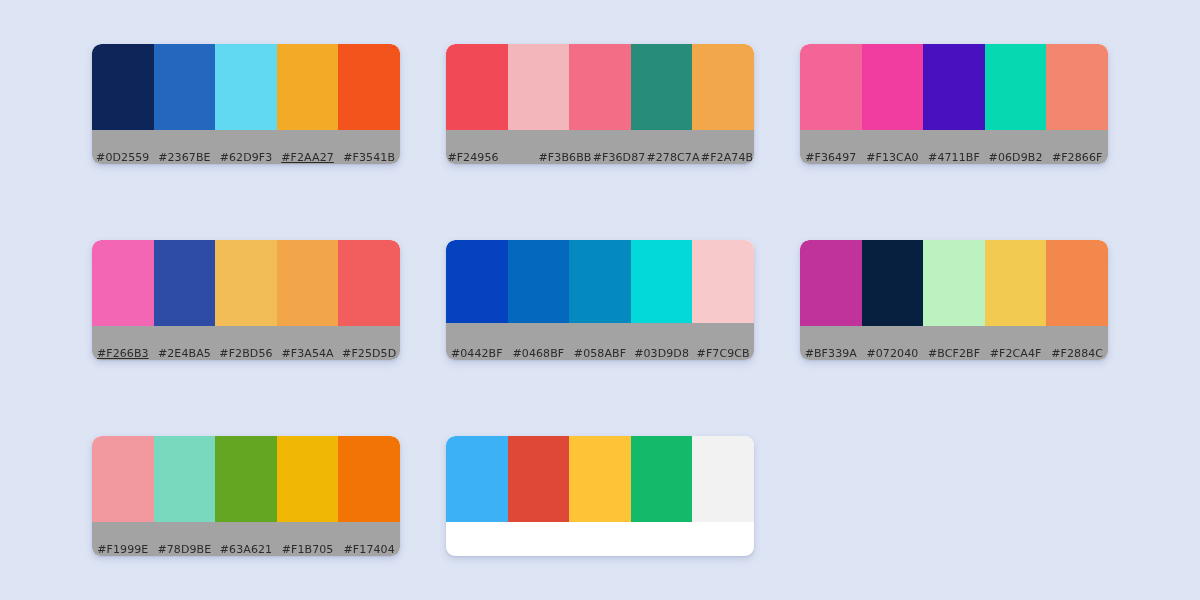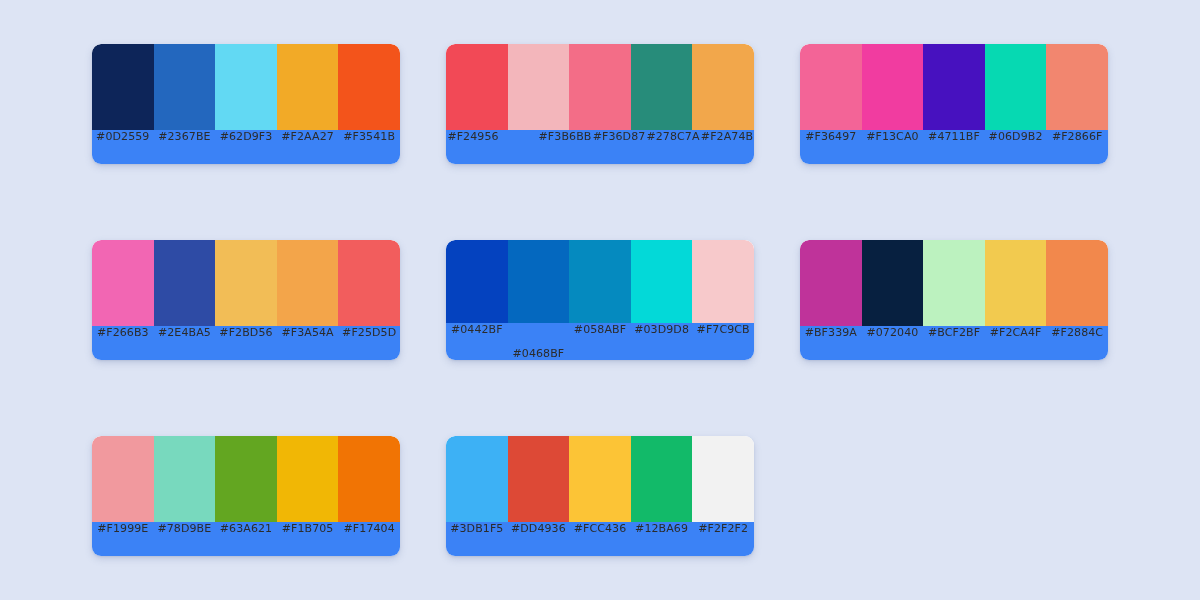--- a/index.html
+++ b/index.html
@@ -53,22 +53,22 @@
     border-top-left-radius: 9px;
   }
   .swatch-row .swatch:last-child {
     border-top-right-radius: 9px;
   }
   .label-row {
     display: flex;
     flex-direction: row;
     flex: 1 1 auto;
     width: 100%;
-    background: #3b82f6;
-    align-items: flex-start;
+    background: #a3a3a3;
+    align-items: flex-end;
   }
   .hex-label {
     flex: 1 1 0;
     text-align: center;
     font-size: 11px;
     line-height: 13px;
     letter-spacing: 0.1px;
     color: #2b2b2b;
     white-space: nowrap;
     font-family: "DejaVu Sans", "Liberation Sans", sans-serif;
@@ -83,21 +83,21 @@
         <div class="swatch" style="background: rgb(13, 37, 89);"></div>
         <div class="swatch" style="background: rgb(35, 103, 190);"></div>
         <div class="swatch" style="background: rgb(98, 217, 243);"></div>
         <div class="swatch" style="background: rgb(242, 170, 39);"></div>
         <div class="swatch" style="background: rgb(243, 84, 27);"></div>
       </div>
       <div class="label-row">
         <div class="hex-label" style="color: rgb(43, 43, 43);">#0D2559</div>
         <div class="hex-label" style="color: rgb(43, 43, 43);">#2367BE</div>
         <div class="hex-label" style="color: rgb(43, 43, 43);">#62D9F3</div>
-        <div class="hex-label" style="color: rgb(43, 43, 43);">#F2AA27</div>
+        <div class="hex-label" style="color: rgb(43, 43, 43); text-decoration: underline;">#F2AA27</div>
         <div class="hex-label" style="color: rgb(43, 43, 43);">#F3541B</div>
       </div>
     </div>
     <div class="palette-card">
       <div class="swatch-row">
         <div class="swatch" style="background: rgb(242, 73, 86);"></div>
         <div class="swatch" style="background: rgb(243, 182, 187);"></div>
         <div class="swatch" style="background: rgb(243, 109, 135);"></div>
         <div class="swatch" style="background: rgb(39, 140, 122);"></div>
         <div class="swatch" style="background: rgb(242, 167, 75);"></div>
@@ -128,21 +128,21 @@
     </div>
     <div class="palette-card">
       <div class="swatch-row">
         <div class="swatch" style="background: rgb(242, 102, 179);"></div>
         <div class="swatch" style="background: rgb(46, 75, 165);"></div>
         <div class="swatch" style="background: rgb(242, 189, 86);"></div>
         <div class="swatch" style="background: rgb(243, 165, 74);"></div>
         <div class="swatch" style="background: rgb(242, 93, 93);"></div>
       </div>
       <div class="label-row">
-        <div class="hex-label" style="color: rgb(43, 43, 43);">#F266B3</div>
+        <div class="hex-label" style="color: rgb(43, 43, 43); text-decoration: underline;">#F266B3</div>
         <div class="hex-label" style="color: rgb(43, 43, 43);">#2E4BA5</div>
         <div class="hex-label" style="color: rgb(43, 43, 43);">#F2BD56</div>
         <div class="hex-label" style="color: rgb(43, 43, 43);">#F3A54A</div>
         <div class="hex-label" style="color: rgb(43, 43, 43);">#F25D5D</div>
       </div>
     </div>
     <div class="palette-card">
       <div class="swatch-row">
         <div class="swatch" style="background: rgb(4, 66, 191);"></div>
         <div class="swatch" style="background: rgb(4, 104, 191);"></div>
@@ -191,21 +191,14 @@
       </div>
     </div>
     <div class="palette-card">
       <div class="swatch-row">
         <div class="swatch" style="background: rgb(61, 177, 245);"></div>
         <div class="swatch" style="background: rgb(221, 73, 54);"></div>
         <div class="swatch" style="background: rgb(252, 196, 54);"></div>
         <div class="swatch" style="background: rgb(18, 186, 105);"></div>
         <div class="swatch" style="background: rgb(242, 242, 242);"></div>
       </div>
-      <div class="label-row">
-        <div class="hex-label" style="color: rgb(43, 43, 43);">#3DB1F5</div>
-        <div class="hex-label" style="color: rgb(43, 43, 43);">#DD4936</div>
-        <div class="hex-label" style="color: rgb(43, 43, 43);">#FCC436</div>
-        <div class="hex-label" style="color: rgb(43, 43, 43);">#12BA69</div>
-        <div class="hex-label" style="color: rgb(43, 43, 43);">#F2F2F2</div>
-      </div>
     </div>
   </div>
 
 </body></html>

